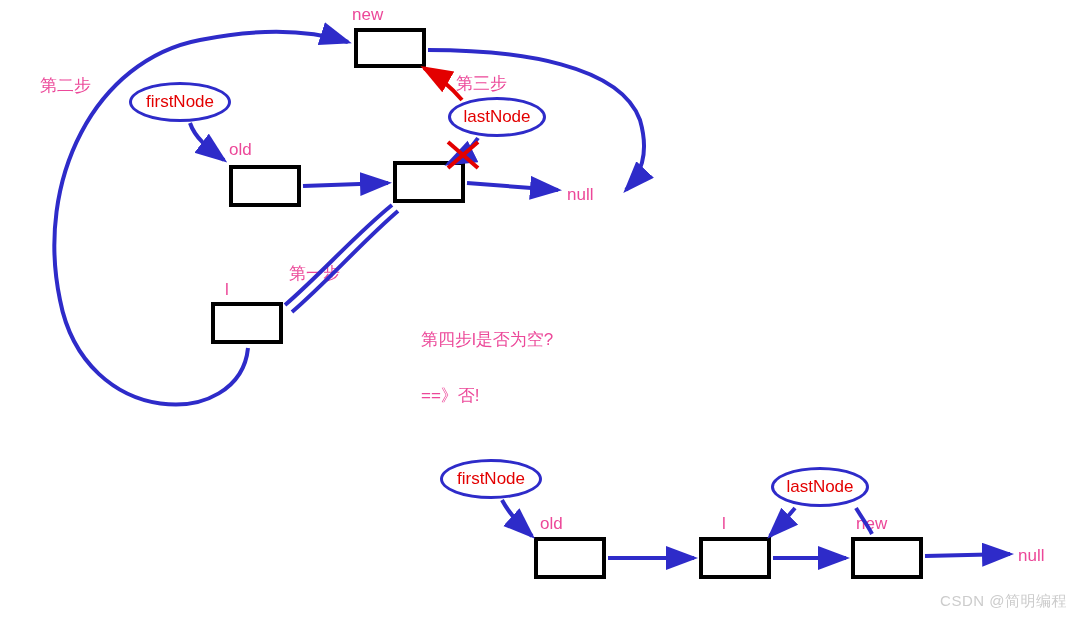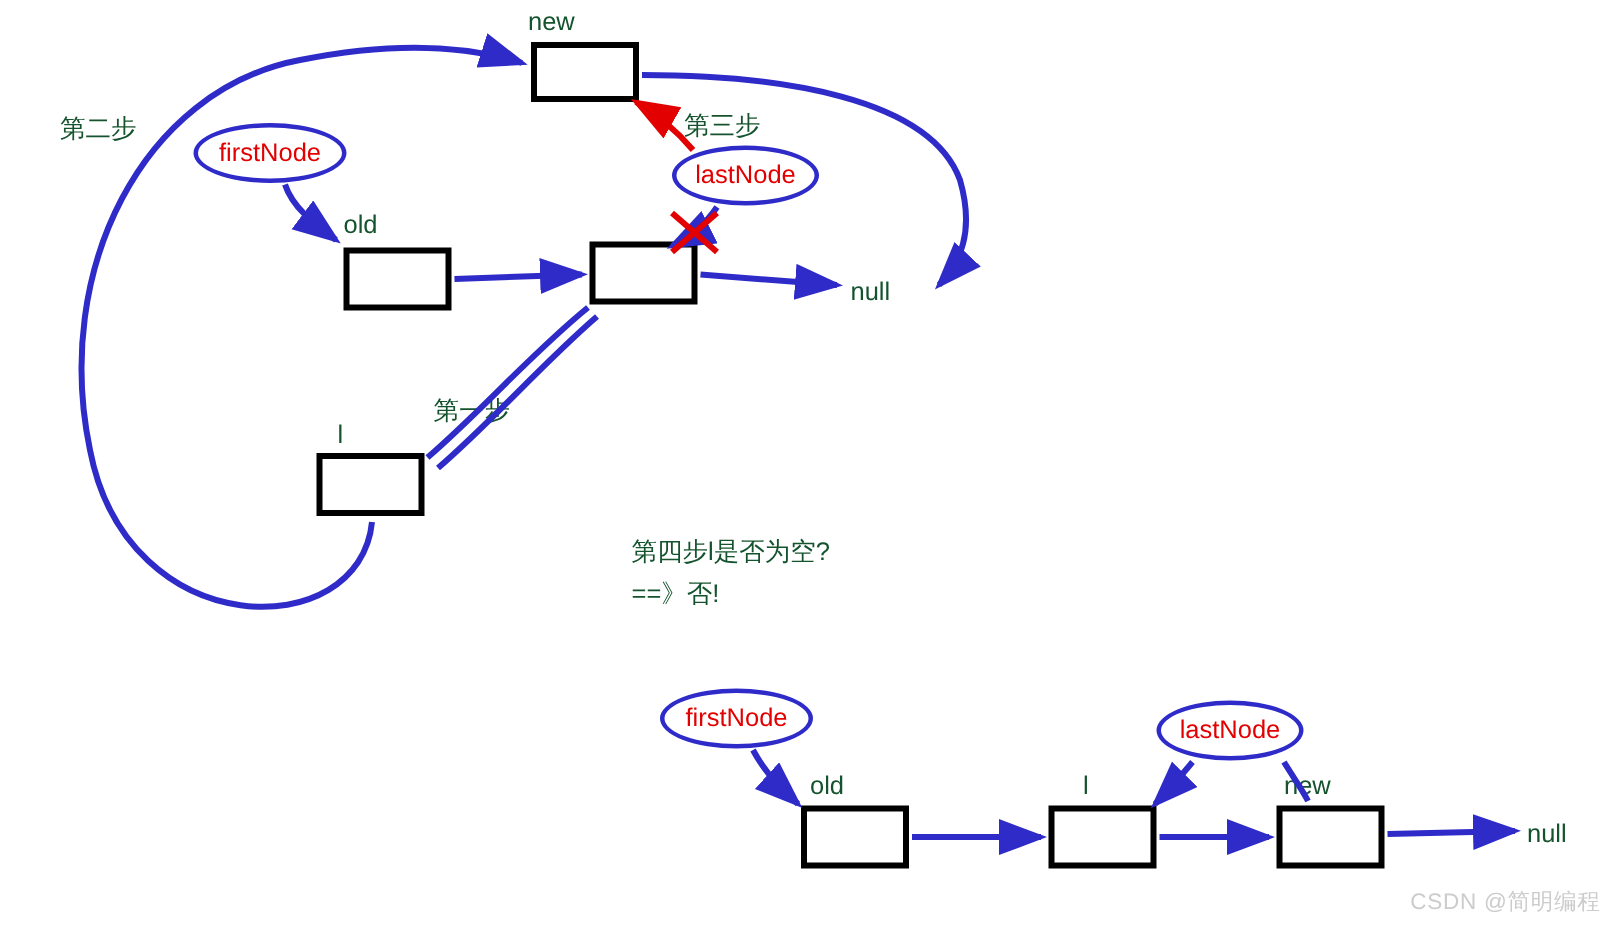--- a/index.html
+++ b/index.html
@@ -11,21 +11,21 @@
       background: #fff;
       overflow: hidden;
     }
     .node-box {
       position: absolute;
       border: 4px solid #000;
       background: #fff;
     }
     .label-red {
       position: absolute;
-      color: #14532d;
+      color: #ec4899;
       font-size: 17px;
     }
     .bubble {
       position: absolute;
       border: 3px solid #2e2bc9;
       border-radius: 50%;
       color: #e30000;
       font-size: 17px;
       display: flex;
       align-items: center;
@@ -68,21 +68,21 @@
 <div class="node-box" style="left:393px; top:161px; width:72px; height:42px;"></div>
 
 <div class="label-red" style="left:567px; top:185px;">null</div>
 
 <div class="label-red" style="left:289px; top:262px;">第一步</div>
 
 <div class="label-red" style="left:225px; top:280px;">l</div>
 
 <div class="node-box" style="left:211px; top:302px; width:72px; height:42px;"></div>
 
-<div class="label-red" style="left:421px; top:356px;">第四步l是否为空?</div>
+<div class="label-red" style="left:421px; top:328px;">第四步l是否为空?</div>
 <div class="label-red" style="left:421px; top:384px;">==》否!</div>
 
 <div class="bubble" style="left:440px; top:459px; width:102px; height:40px;">
   <span>firstNode</span>
 </div>
 
 <div class="bubble" style="left:771px; top:467px; width:98px; height:40px;">
   <span>lastNode</span>
 </div>
 

